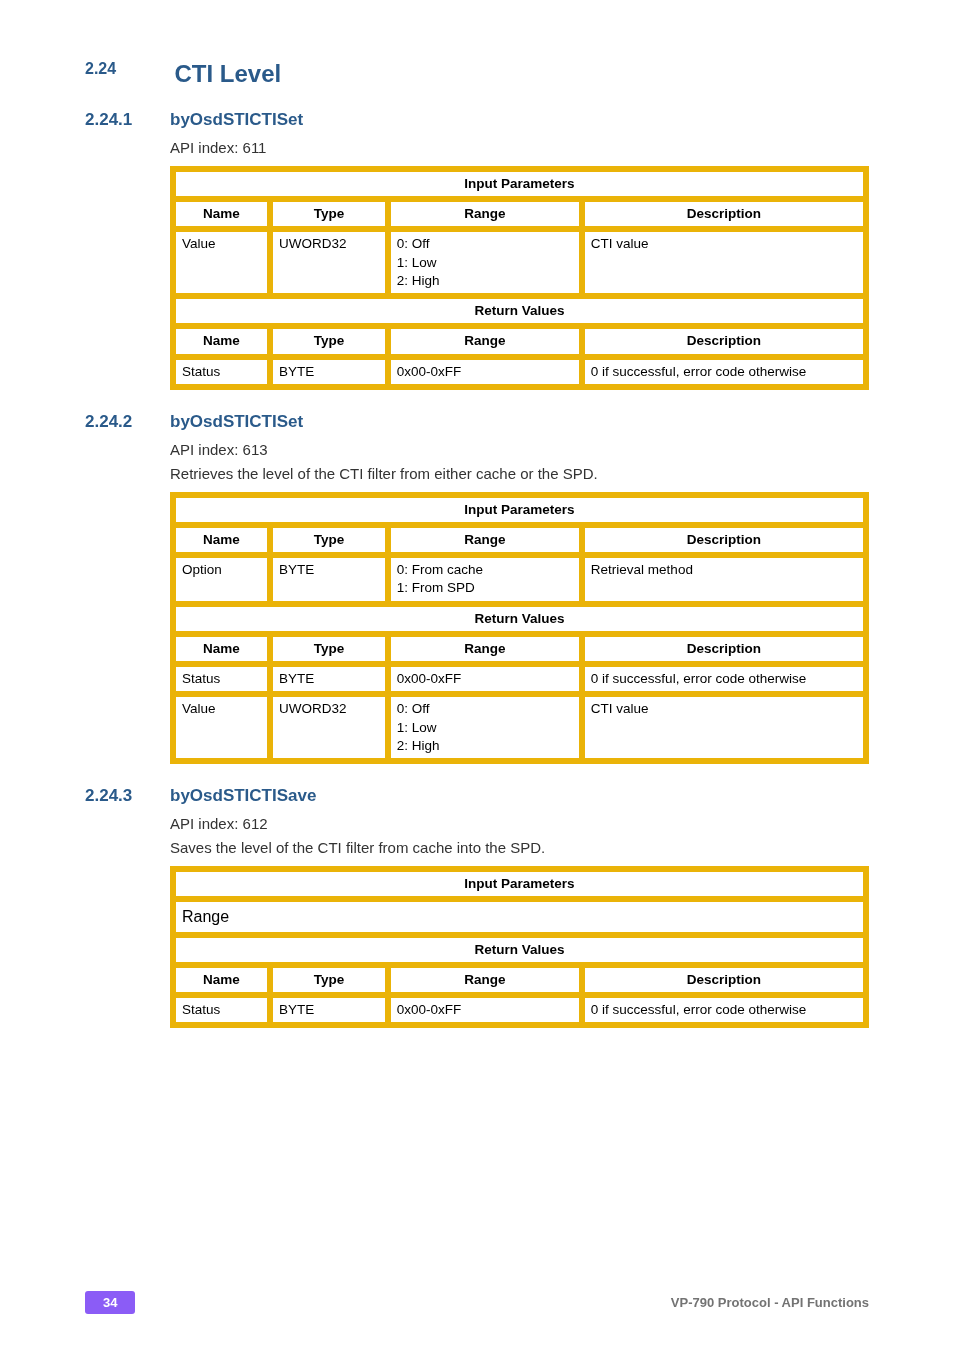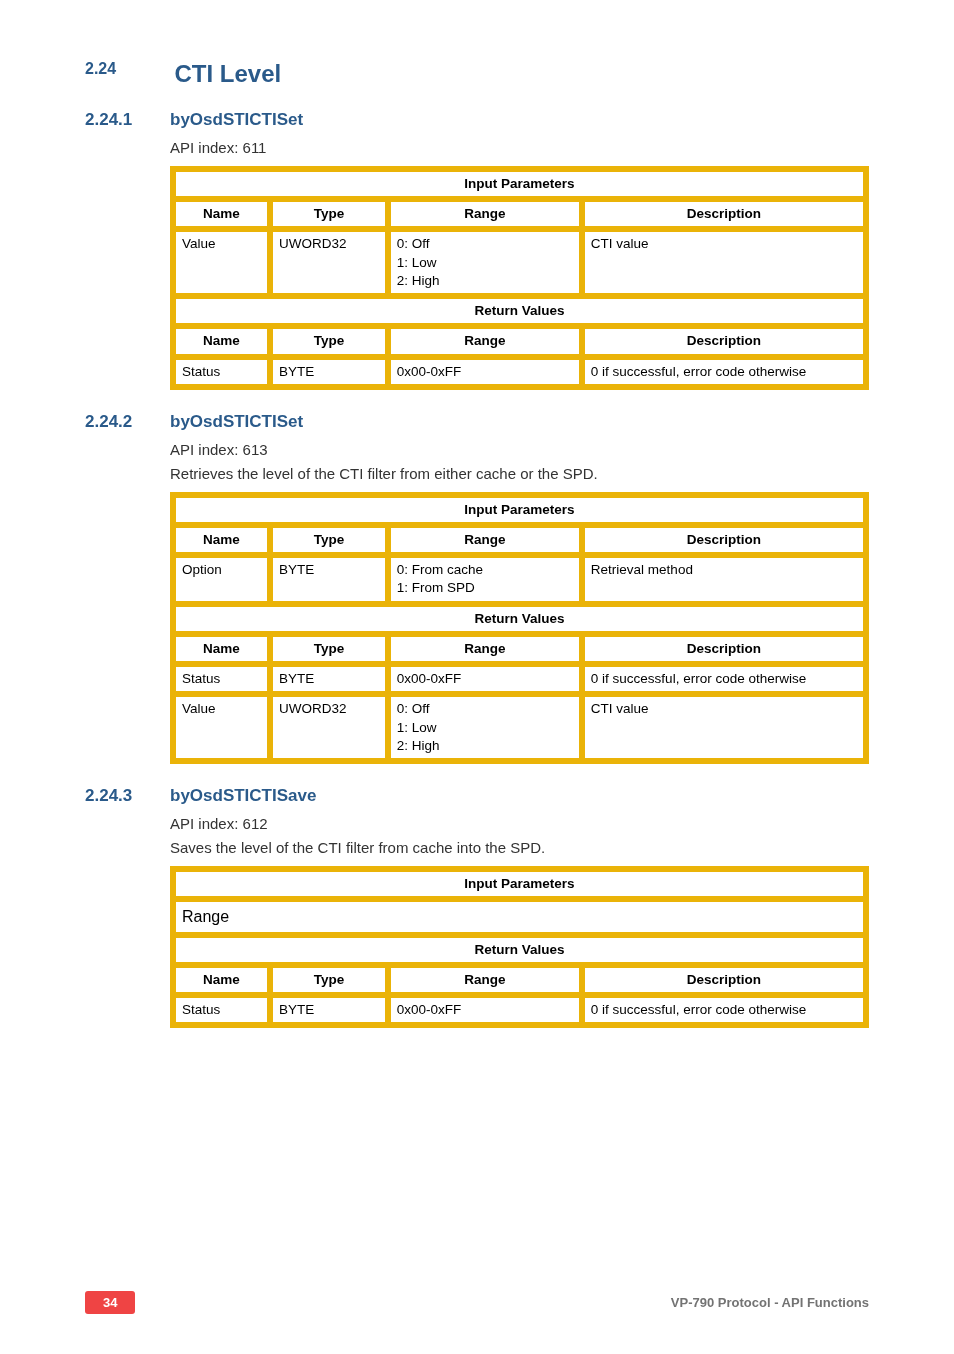--- a/index.html
+++ b/index.html
@@ -89,21 +89,21 @@
   .footer {
     position: absolute;
     bottom: 40px;
     left: 85px;
     right: 85px;
     display: flex;
     align-items: center;
     justify-content: space-between;
   }
   .page-badge {
-    background: #ef4444;
+    background: #8b5cf6;
     color: #fff;
     font-size: 13px;
     font-weight: bold;
     padding: 4px 18px;
     border-radius: 3px;
   }
   .footer-right {
     color: #737373;
     font-weight: bold;
     font-size: 13px;

